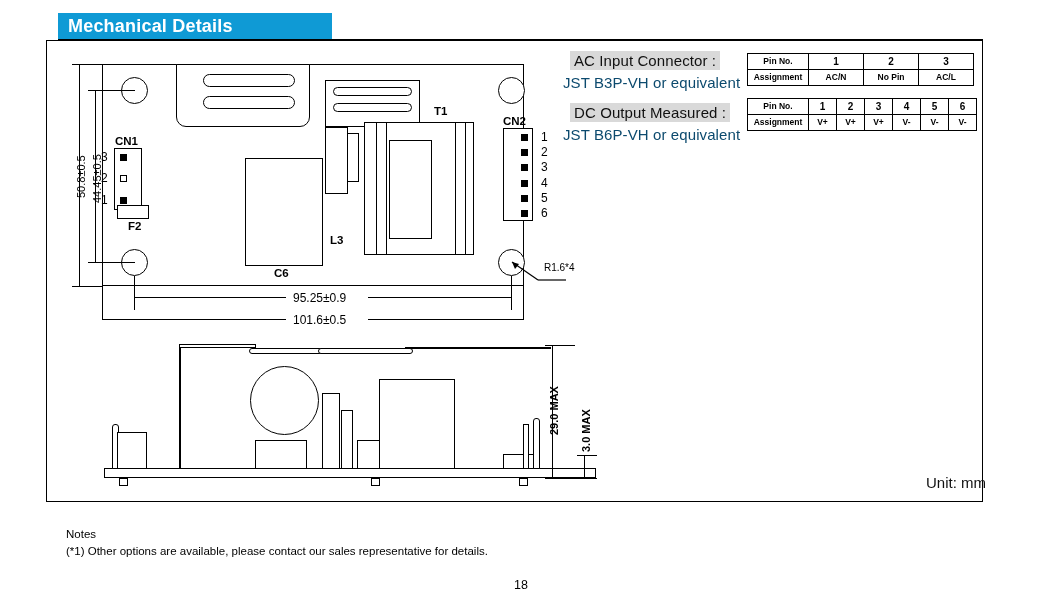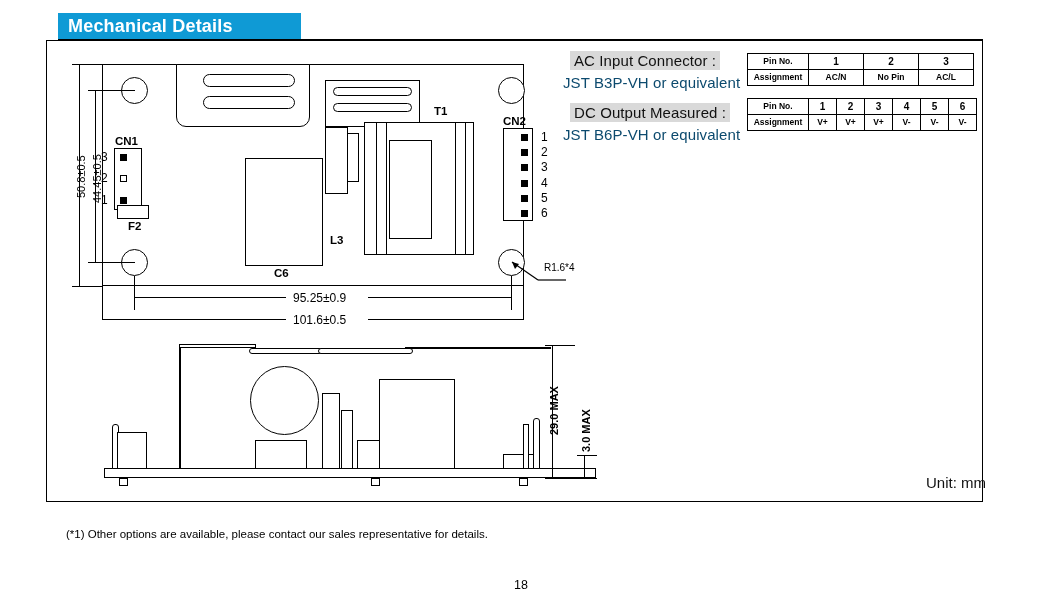--- a/index.html
+++ b/index.html
@@ -6,21 +6,21 @@
   body{
     width:1042px;height:610px;background:#ffffff;
     font-family:"Liberation Sans", sans-serif;
     position:relative;overflow:hidden;
     -webkit-font-smoothing:antialiased;
   }
   .abs{position:absolute;}
 
   
   #header-banner{
-    left:58px;top:13px;width:243px;height:26px;
+    left:58px;top:13px;width:274px;height:26px;
     background:#0f9ad5;
     display:flex;align-items:center;
   }
   #header-banner .title{
     color:#ffffff;font-weight:bold;font-size:18px;
     letter-spacing:.2px;padding-left:10px;white-space:nowrap;
   }
   #header-rule{
     left:58px;top:39px;width:925px;height:2px;background:#000;
   }
@@ -259,16 +259,17 @@
     <td>V-</td>
     <td>V-</td>
     <td>V-</td>
   </tr>
 </tbody>
   </table>
 
 <div class="abs" id="unit-label">Unit: mm</div>
 
 <div class="abs" id="notes">
+  <div class="nline">Notes</div>
   <div class="nline">(*1) Other options are available, please contact our sales representative for details.</div>
 </div>
 
 <div class="abs" id="page-number">18</div>
 
 </body></html>

